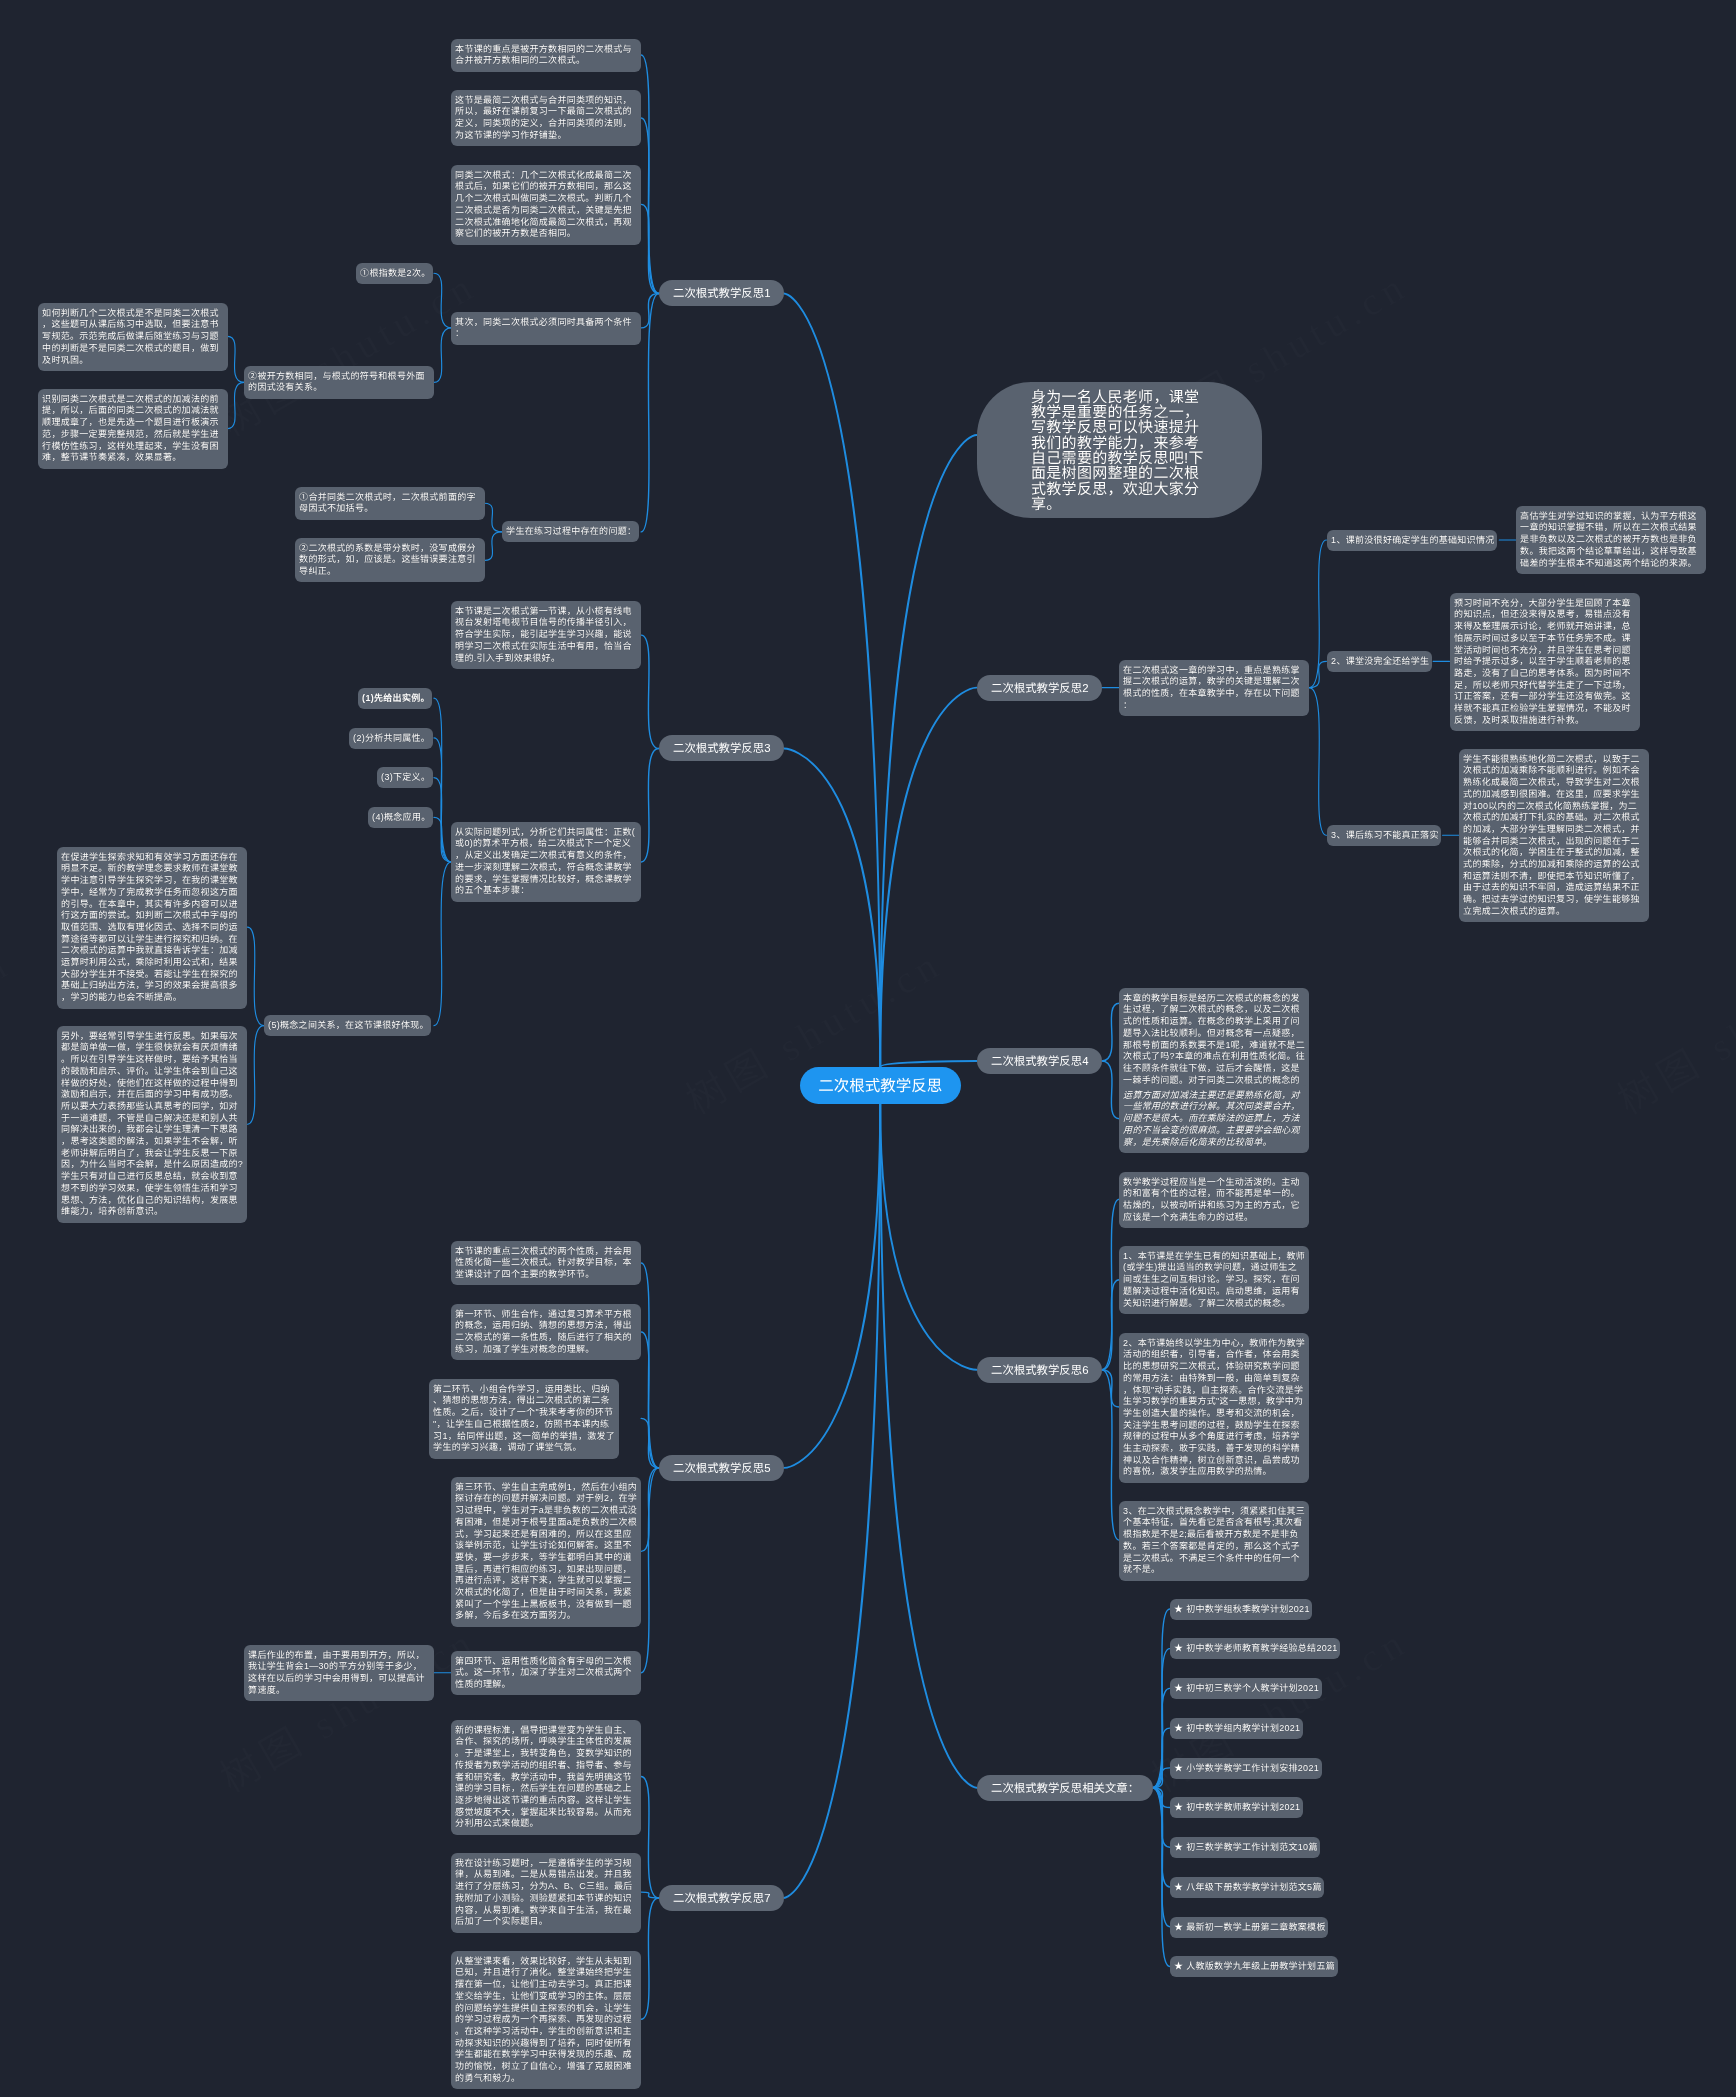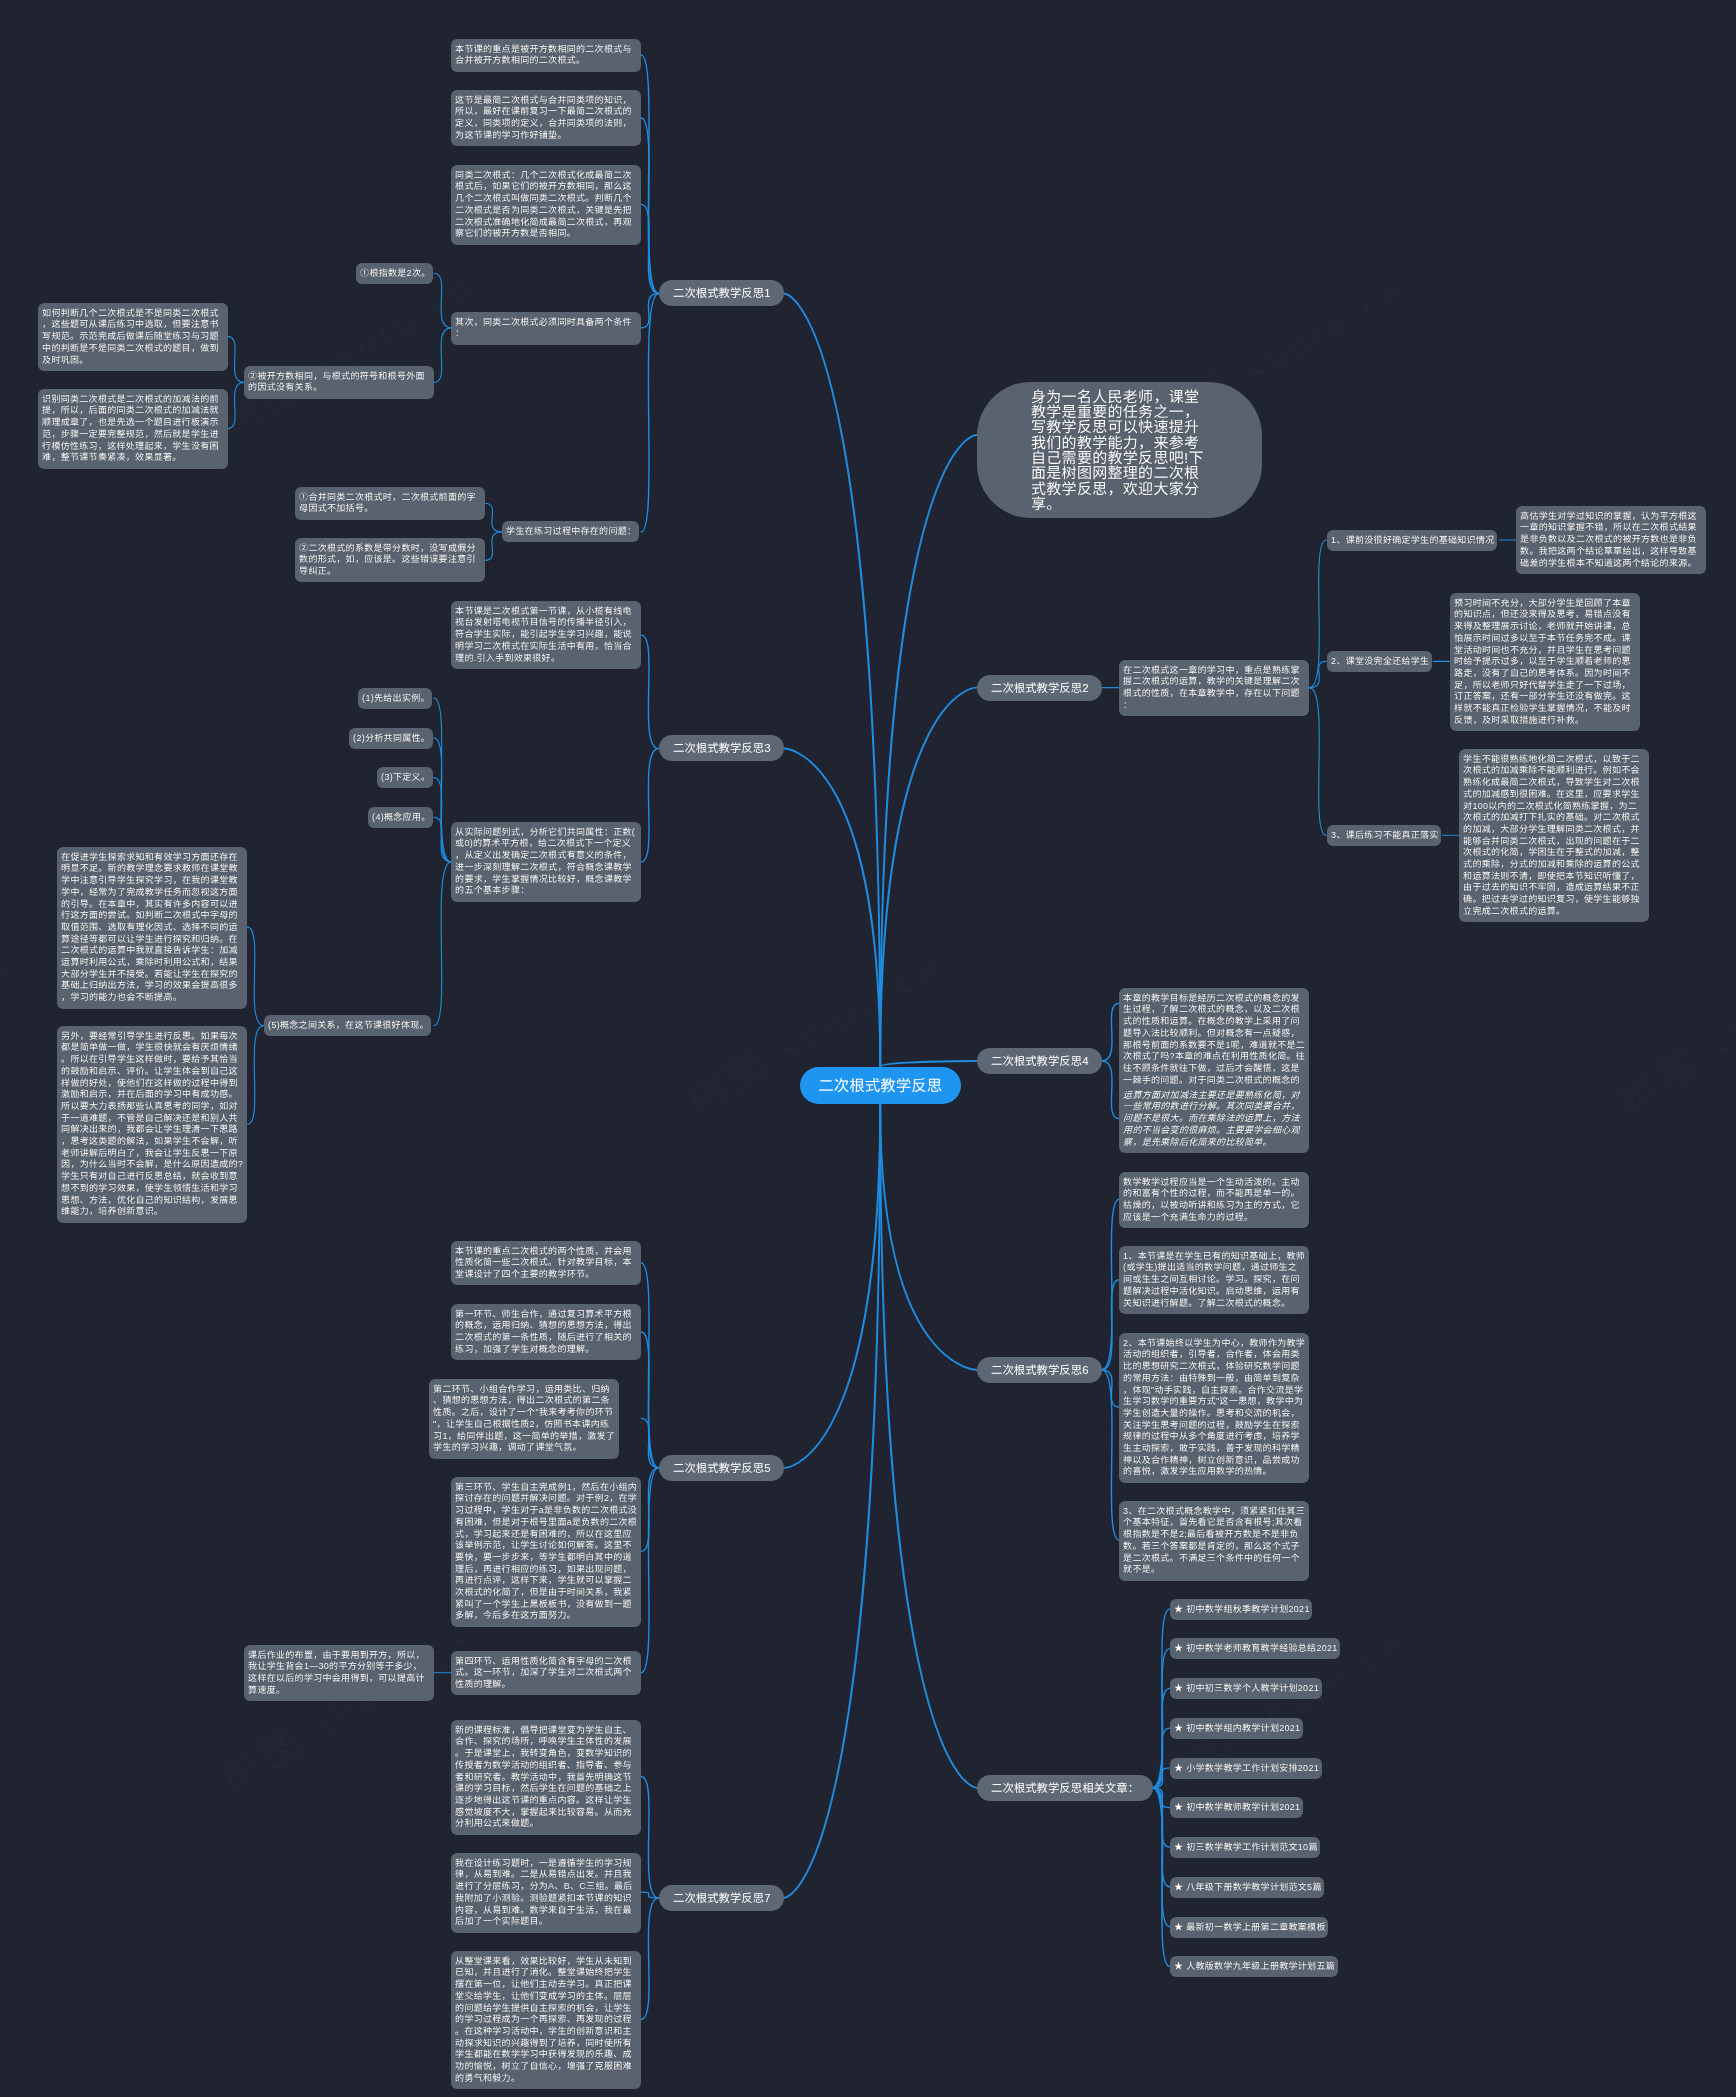--- a/index.html
+++ b/index.html
@@ -137,21 +137,21 @@
     <div class="node leaf" style="left: 356px; top: 263px;">①根指数是2次。</div>
     <div class="node leaf" style="left: 244px; top: 366px;">②被开方数相同，与根式的符号和根号外面的因式没有关系。</div>
     <div class="node leaf" style="left: 38px; top: 303px;">如何判断几个二次根式是不是同类二次根式，这些题可从课后练习中选取，但要注意书写规范。示范完成后做课后随堂练习与习题中的判断是不是同类二次根式的题目，做到及时巩固。</div>
     <div class="node leaf" style="left: 38px; top: 389px;">识别同类二次根式是二次根式的加减法的前提，所以，后面的同类二次根式的加减法就顺理成章了，也是先选一个题目进行板演示范，步骤一定要完整规范，然后就是学生进行模仿性练习，这样处理起来，学生没有困难，整节课节奏紧凑，效果显著。</div>
     <div class="node leaf" style="left: 502px; top: 521px;">学生在练习过程中存在的问题：</div>
     <div class="node leaf" style="left: 295px; top: 487px;">①合并同类二次根式时，二次根式前面的字母因式不加括号。</div>
     <div class="node leaf" style="left: 295px; top: 538px;">②二次根式的系数是带分数时，没写成假分数的形式，如，应该是。这些错误要注意引导纠正。</div>
     <div class="node lvl1" style="left: 659px; top: 735px;">二次根式教学反思3</div>
     <div class="node leaf" style="left: 451px; top: 601px;">本节课是二次根式第一节课，从小榄有线电视台发射塔电视节目信号的传播半径引入，符合学生实际，能引起学生学习兴趣，能说明学习二次根式在实际生活中有用，恰当合理的.引入手到效果很好。</div>
     <div class="node leaf" style="left: 451px; top: 822px;">从实际问题列式，分析它们共同属性：正数(或0)的算术平方根，给二次根式下一个定义，从定义出发确定二次根式有意义的条件，进一步深刻理解二次根式，符合概念课教学的要求，学生掌握情况比较好，概念课教学的五个基本步骤：</div>
-    <div class="node leaf" style="left: 358px; top: 688px;">(1)先给出实例。</div>
+    <div class="node leaf" style="left: 358px; top: 688px; font-weight: bold;">(1)先给出实例。</div>
     <div class="node leaf" style="left: 349px; top: 728px;">(2)分析共同属性。</div>
     <div class="node leaf" style="left: 377px; top: 767px;">(3)下定义。</div>
     <div class="node leaf" style="left: 368px; top: 807px;">(4)概念应用。</div>
     <div class="node leaf" style="left: 264px; top: 1015px;">(5)概念之间关系，在这节课很好体现。</div>
     <div class="node leaf" style="left: 57px; top: 847px;">在促进学生探索求知和有效学习方面还存在明显不足。新的教学理念要求教师在课堂教学中注意引导学生探究学习，在我的课堂教学中，经常为了完成教学任务而忽视这方面的引导。在本章中，其实有许多内容可以进行这方面的尝试。如判断二次根式中字母的取值范围、选取有理化因式、选择不同的运算途径等都可以让学生进行探究和归纳。在二次根式的运算中我就直接告诉学生：加减运算时利用公式，乘除时利用公式和，结果大部分学生并不接受。若能让学生在探究的基础上归纳出方法，学习的效果会提高很多，学习的能力也会不断提高。</div>
     <div class="node leaf" style="left: 57px; top: 1026px;">另外，要经常引导学生进行反思。如果每次都是简单做一做，学生很快就会有厌烦情绪。所以在引导学生这样做时，要给予其恰当的鼓励和启示、评价。让学生体会到自己这样做的好处，使他们在这样做的过程中得到激励和启示，并在后面的学习中有成功感。所以要大力表扬那些认真思考的同学，如对于一道难题，不管是自己解决还是和别人共同解决出来的，我都会让学生理清一下思路，思考这类题的解法，如果学生不会解，听老师讲解后明白了，我会让学生反思一下原因，为什么当时不会解，是什么原因造成的?学生只有对自己进行反思总结，就会收到意想不到的学习效果，使学生领悟生活和学习思想、方法，优化自己的知识结构，发展思维能力，培养创新意识。</div>
     <div class="node lvl1" style="left: 659px; top: 1455px;">二次根式教学反思5</div>
     <div class="node leaf" style="left: 451px; top: 1241px;">本节课的重点二次根式的两个性质，并会用性质化简一些二次根式。针对教学目标，本堂课设计了四个主要的教学环节。</div>
     <div class="node leaf" style="left: 451px; top: 1304px;">第一环节、师生合作，通过复习算术平方根的概念，运用归纳、猜想的思想方法，得出二次根式的第一条性质，随后进行了相关的练习，加强了学生对概念的理解。</div>
     <div class="node leaf" style="left: 429px; top: 1379px;">第二环节、小组合作学习，运用类比、归纳、猜想的思想方法，得出二次根式的第二条性质。之后，设计了一个"我来考考你的环节"，让学生自己根据性质2，仿照书本课内练习1，给同伴出题，这一简单的举措，激发了学生的学习兴趣，调动了课堂气氛。</div>

